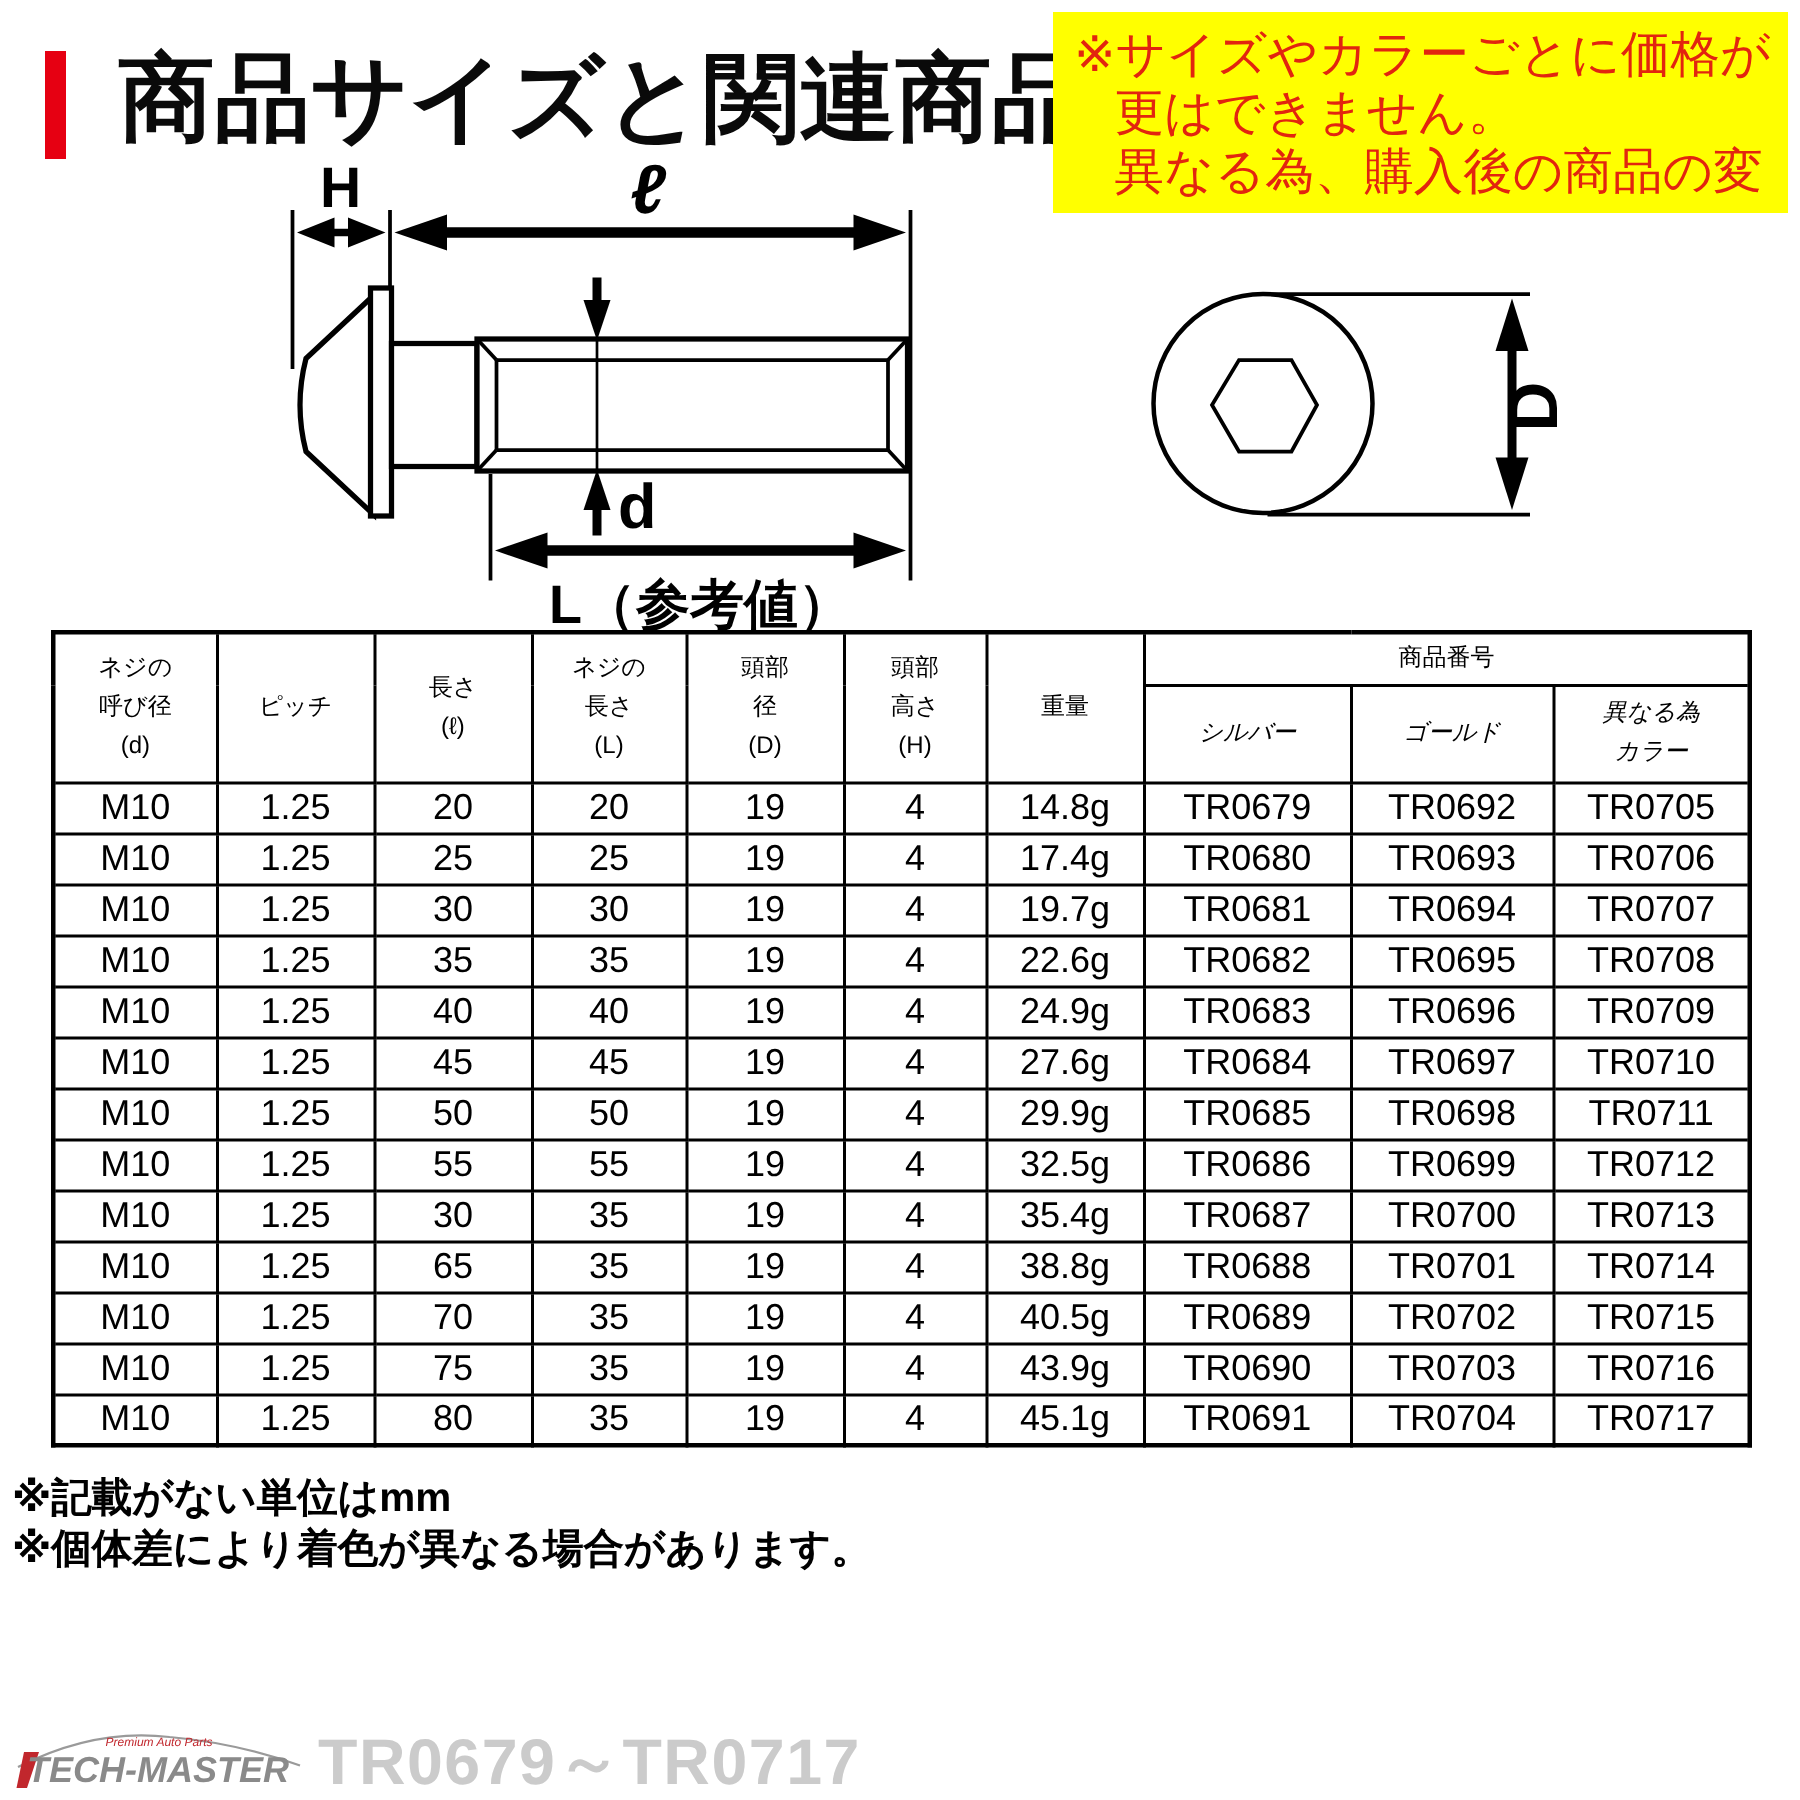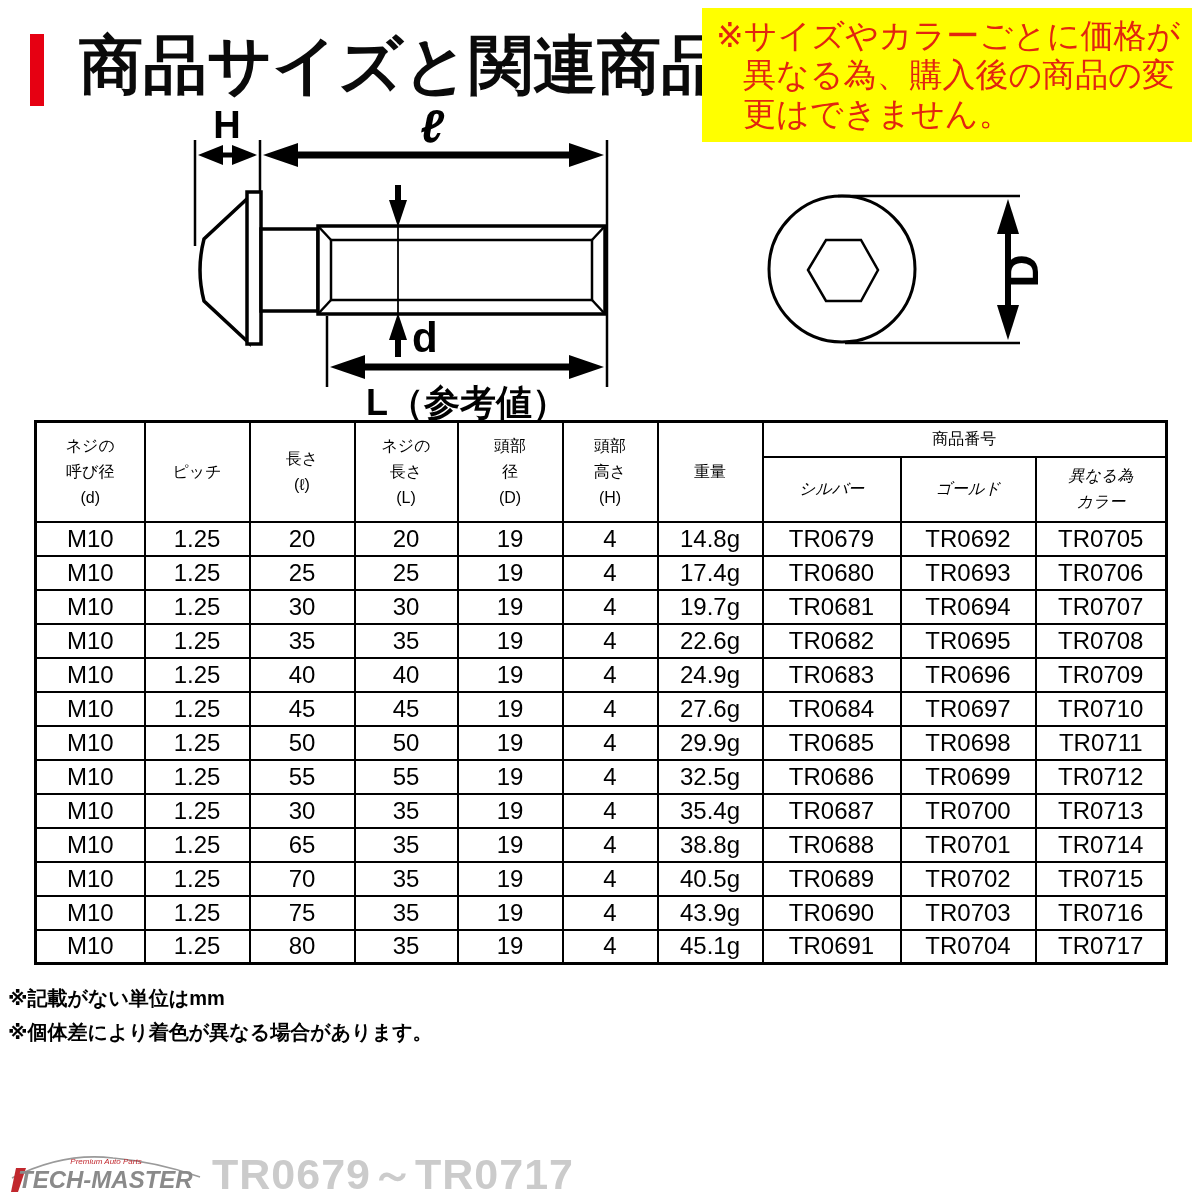--- a/index.html
+++ b/index.html
@@ -43,41 +43,41 @@
   }
   table.spec thead th { font-size:16px; line-height:26px; white-space:pre-line; }
   table.spec thead tr.hrow1 th { height:35px; }
   table.spec thead tr.hrow2 th { height:65px;font-style:italic; }
   table.spec tbody td { height:34px; font-size:24px; white-space:nowrap; }
   
   .notes {
     position:absolute; left:8px; top:981px; list-style:none;
   }
   .notes li {
-    font-size:20px; font-weight:bold; line-height:34px; white-space:nowrap; color:#000;
+    font-size:27px; font-weight:bold; line-height:34px; white-space:nowrap; color:#000;
   }
   
   .footer-logo { position:absolute; left:8px; top:1146px; width:200px; height:52px; }
   .footer-range {
     position:absolute; left:212px; top:1146px;
     font-size:43px; font-weight:bold; color:#cbcbcb; letter-spacing:1px; white-space:nowrap;
   }
 </style>
 </head>
 <body>
 
 <div class="page">
 
   <div class="title-accent"></div>
   <h1 class="page-title">商品サイズと関連商品</h1>
 
   <div class="notice">
     <div class="notice-line">※サイズやカラーごとに価格が</div>
+    <div class="notice-line indent">更はできません。</div>
     <div class="notice-line indent">異なる為、購入後の商品の変</div>
-    <div class="notice-line indent">更はできません。</div>
   </div>
 
   <svg class="diagram" width="1200" height="430" viewBox="0 0 1200 430">
     <g stroke="#000" fill="none" stroke-width="3">
 
       <line x1="195" y1="140" x2="195" y2="246" stroke-width="2.5"></line>
       <line x1="260" y1="140" x2="260" y2="228" stroke-width="2.5"></line>
       <line x1="607" y1="140" x2="607" y2="387" stroke-width="2.5"></line>
       <line x1="327" y1="316" x2="327" y2="387" stroke-width="2.5"></line>
     </g>

